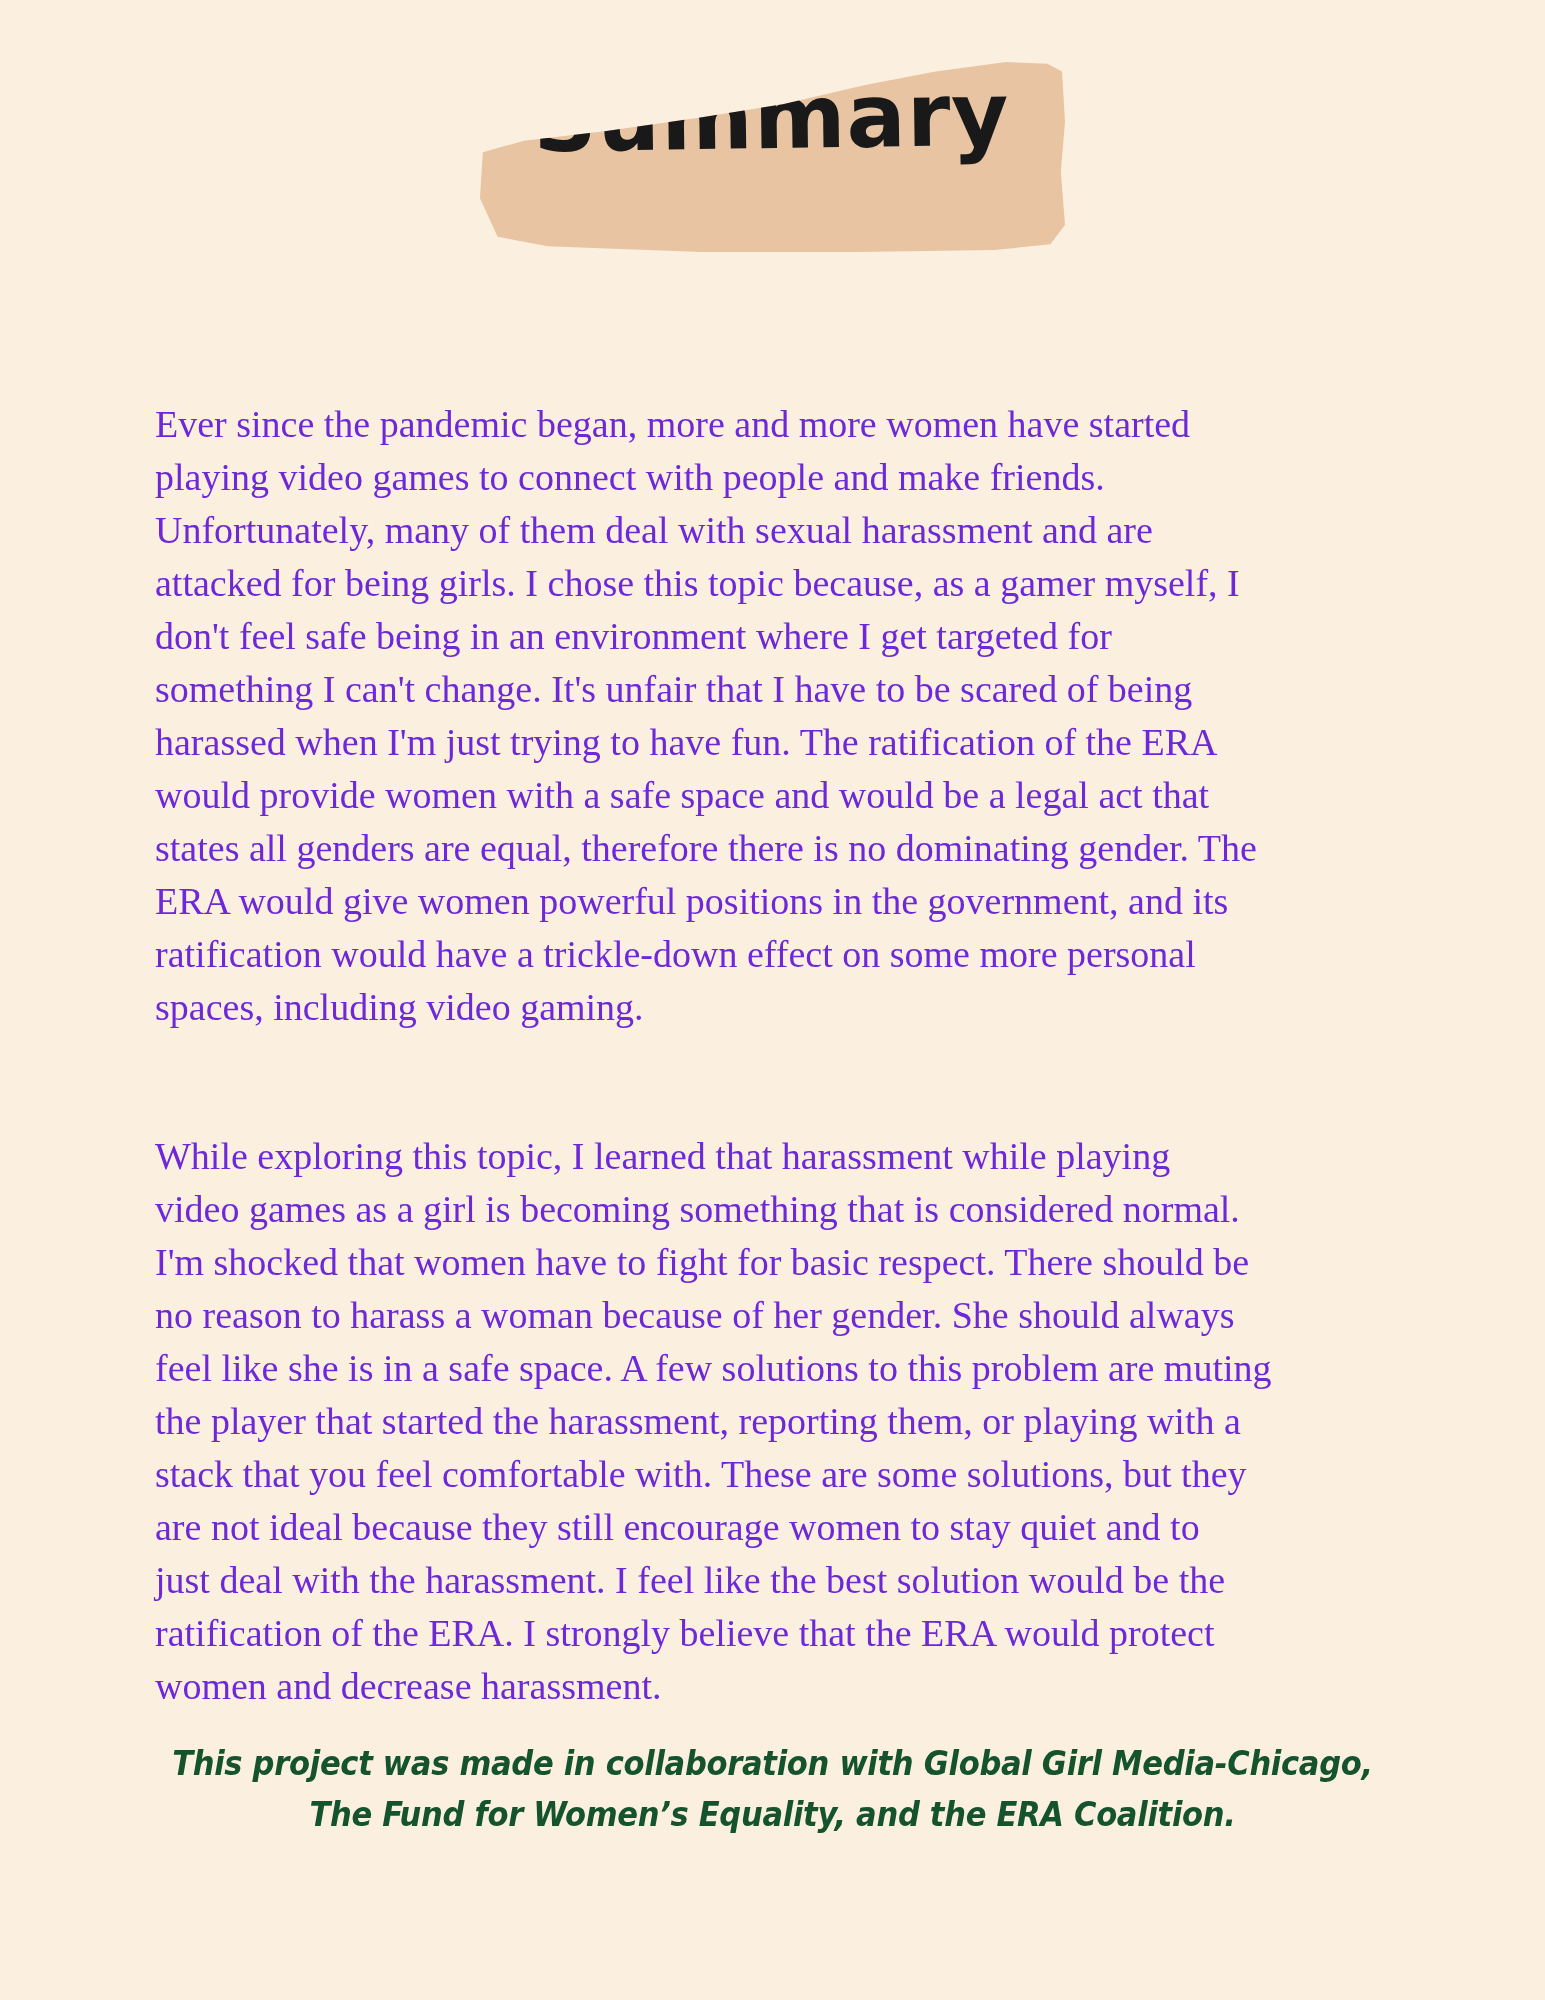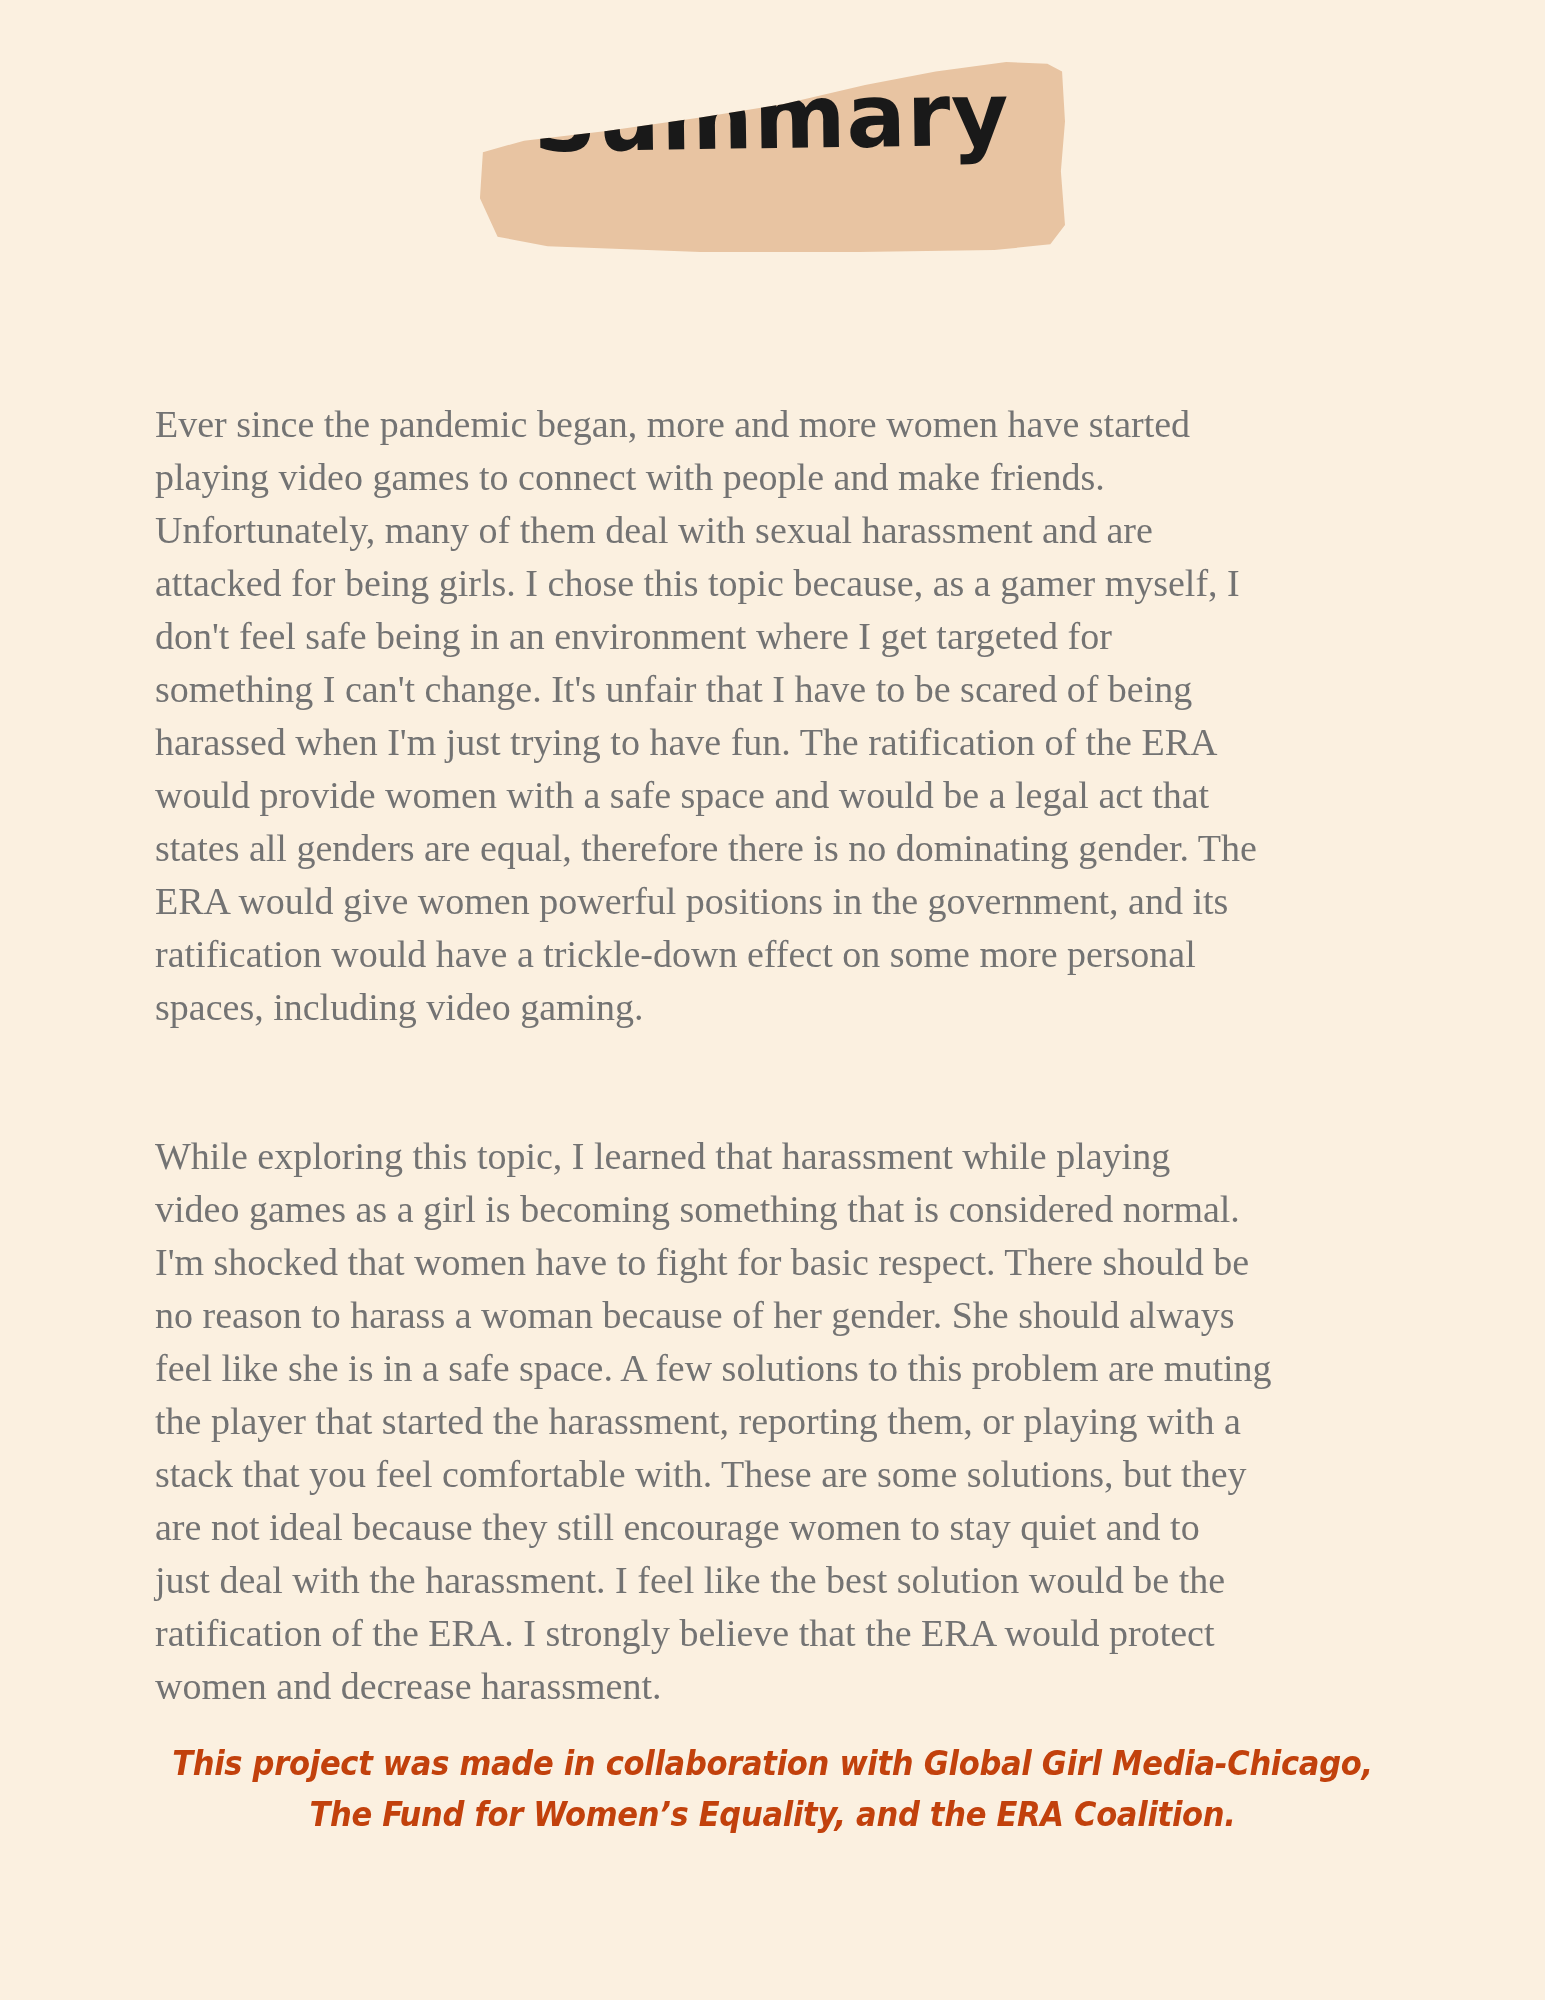--- a/index.html
+++ b/index.html
@@ -70,21 +70,21 @@
 </style>
 </head>
 <body style="background-color: rgb(251, 240, 224);">
 
 <div class="page">
 
   <div class="banner" style="background-color: rgb(232, 196, 162);">
     <span class="banner-title" style="color: rgb(25, 25, 25);">Summary</span>
   </div>
 
-  <div class="body-text" style="color: #737373;">
+  <div class="body-text" style="color: #6d28d9;">
     <div class="paragraph-1">Ever since the pandemic began, more and more women have started
 playing video games to connect with people and make friends.
 Unfortunately, many of them deal with sexual harassment and are
 attacked for being girls. I chose this topic because, as a gamer myself, I
 don't feel safe being in an environment where I get targeted for
 something I can't change. It's unfair that I have to be scared of being
 harassed when I'm just trying to have fun. The ratification of the ERA
 would provide women with a safe space and would be a legal act that
 states all genders are equal, therefore there is no dominating gender. The
 ERA would give women powerful positions in the government, and its
@@ -96,16 +96,16 @@
 no reason to harass a woman because of her gender. She should always
 feel like she is in a safe space. A few solutions to this problem are muting
 the player that started the harassment, reporting them, or playing with a
 stack that you feel comfortable with. These are some solutions, but they
 are not ideal because they still encourage women to stay quiet and to
 just deal with the harassment. I feel like the best solution would be the
 ratification of the ERA. I strongly believe that the ERA would protect
 women and decrease harassment.</div>
   </div>
 
-  <div class="footer-credit" style="color: #c2410c;">This project was made in collaboration with Global Girl Media-Chicago,
+  <div class="footer-credit" style="color: #14532d;">This project was made in collaboration with Global Girl Media-Chicago,
 The Fund for Women’s Equality, and the ERA Coalition.</div>
 
 </div>
 
 </body></html>

